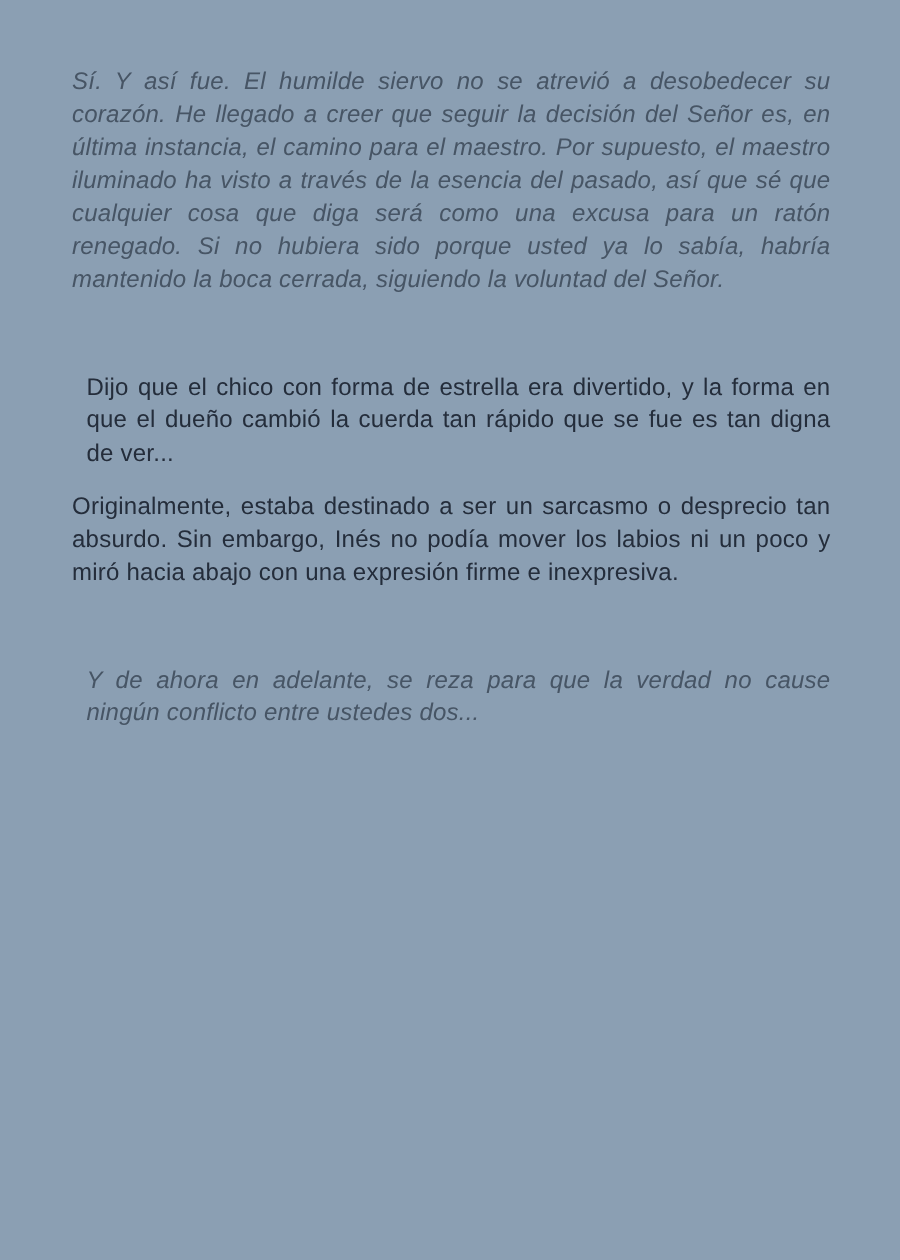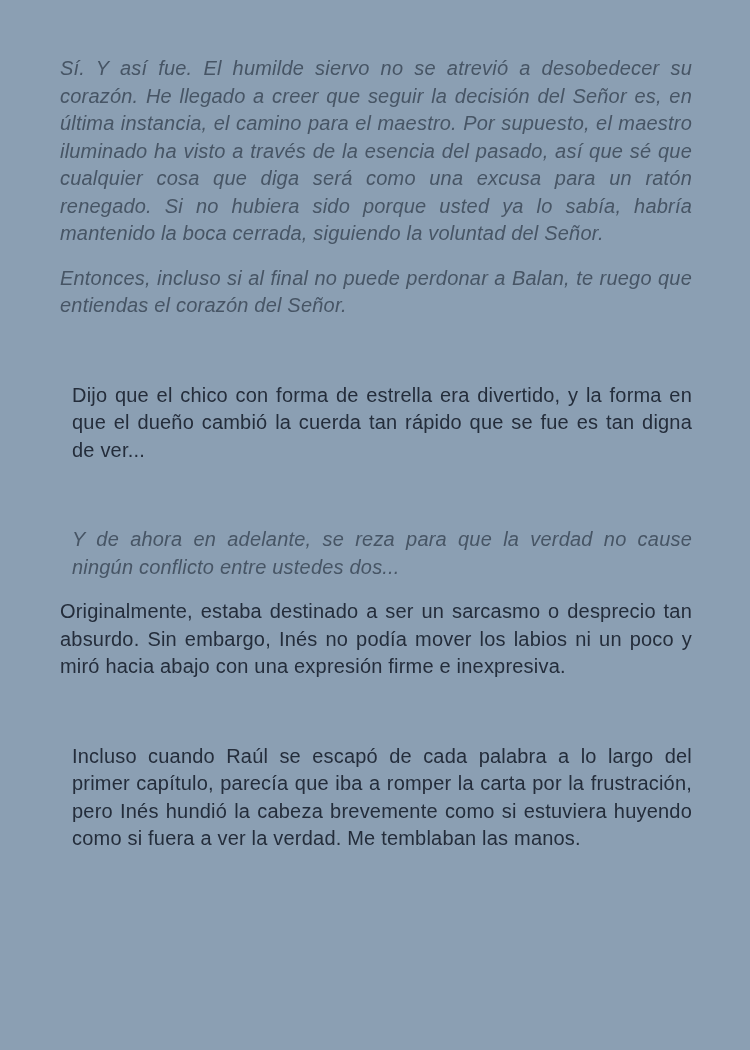--- a/index.html
+++ b/index.html
@@ -58,24 +58,22 @@
     color: var(--footer-color);
   }
 </style>
 </head>
 <body>
 
 <div class="page">
 
   <p class="para italic">Sí. Y así fue. El humilde siervo no se atrevió a desobedecer su corazón. He llegado a creer que seguir la decisión del Señor es, en última instancia, el camino para el maestro. Por supuesto, el maestro iluminado ha visto a través de la esencia del pasado, así que sé que cualquier cosa que diga será como una excusa para un ratón renegado. Si no hubiera sido porque usted ya lo sabía, habría mantenido la boca cerrada, siguiendo la voluntad del Señor.</p>
 
-  <p class="para italic">Entonces, incluso si al final no puede perdonar a Balan, te ruego que entiendas el corazón del Señor.</p>
 
   <p class="para regular gap-large">Dijo que el chico con forma de estrella era divertido, y la forma en que el dueño cambió la cuerda tan rápido que se fue es tan digna de ver...</p>
 
+  <p class="para regular">Originalmente, estaba destinado a ser un sarcasmo o desprecio tan absurdo. Sin embargo, Inés no podía mover los labios ni un poco y miró hacia abajo con una expresión firme e inexpresiva.</p>
+
   <p class="para italic gap-large">Y de ahora en adelante, se reza para que la verdad no cause ningún conflicto entre ustedes dos...</p>
 
-  <p class="para regular">Originalmente, estaba destinado a ser un sarcasmo o desprecio tan absurdo. Sin embargo, Inés no podía mover los labios ni un poco y miró hacia abajo con una expresión firme e inexpresiva.</p>
-
-  <p class="para regular gap-large">Incluso cuando Raúl se escapó de cada palabra a lo largo del primer capítulo, parecía que iba a romper la carta por la frustración, pero Inés hundió la cabeza brevemente como si estuviera huyendo como si fuera a ver la verdad. Me temblaban las manos.</p>
 
 
 </div>
 
 </body></html>

